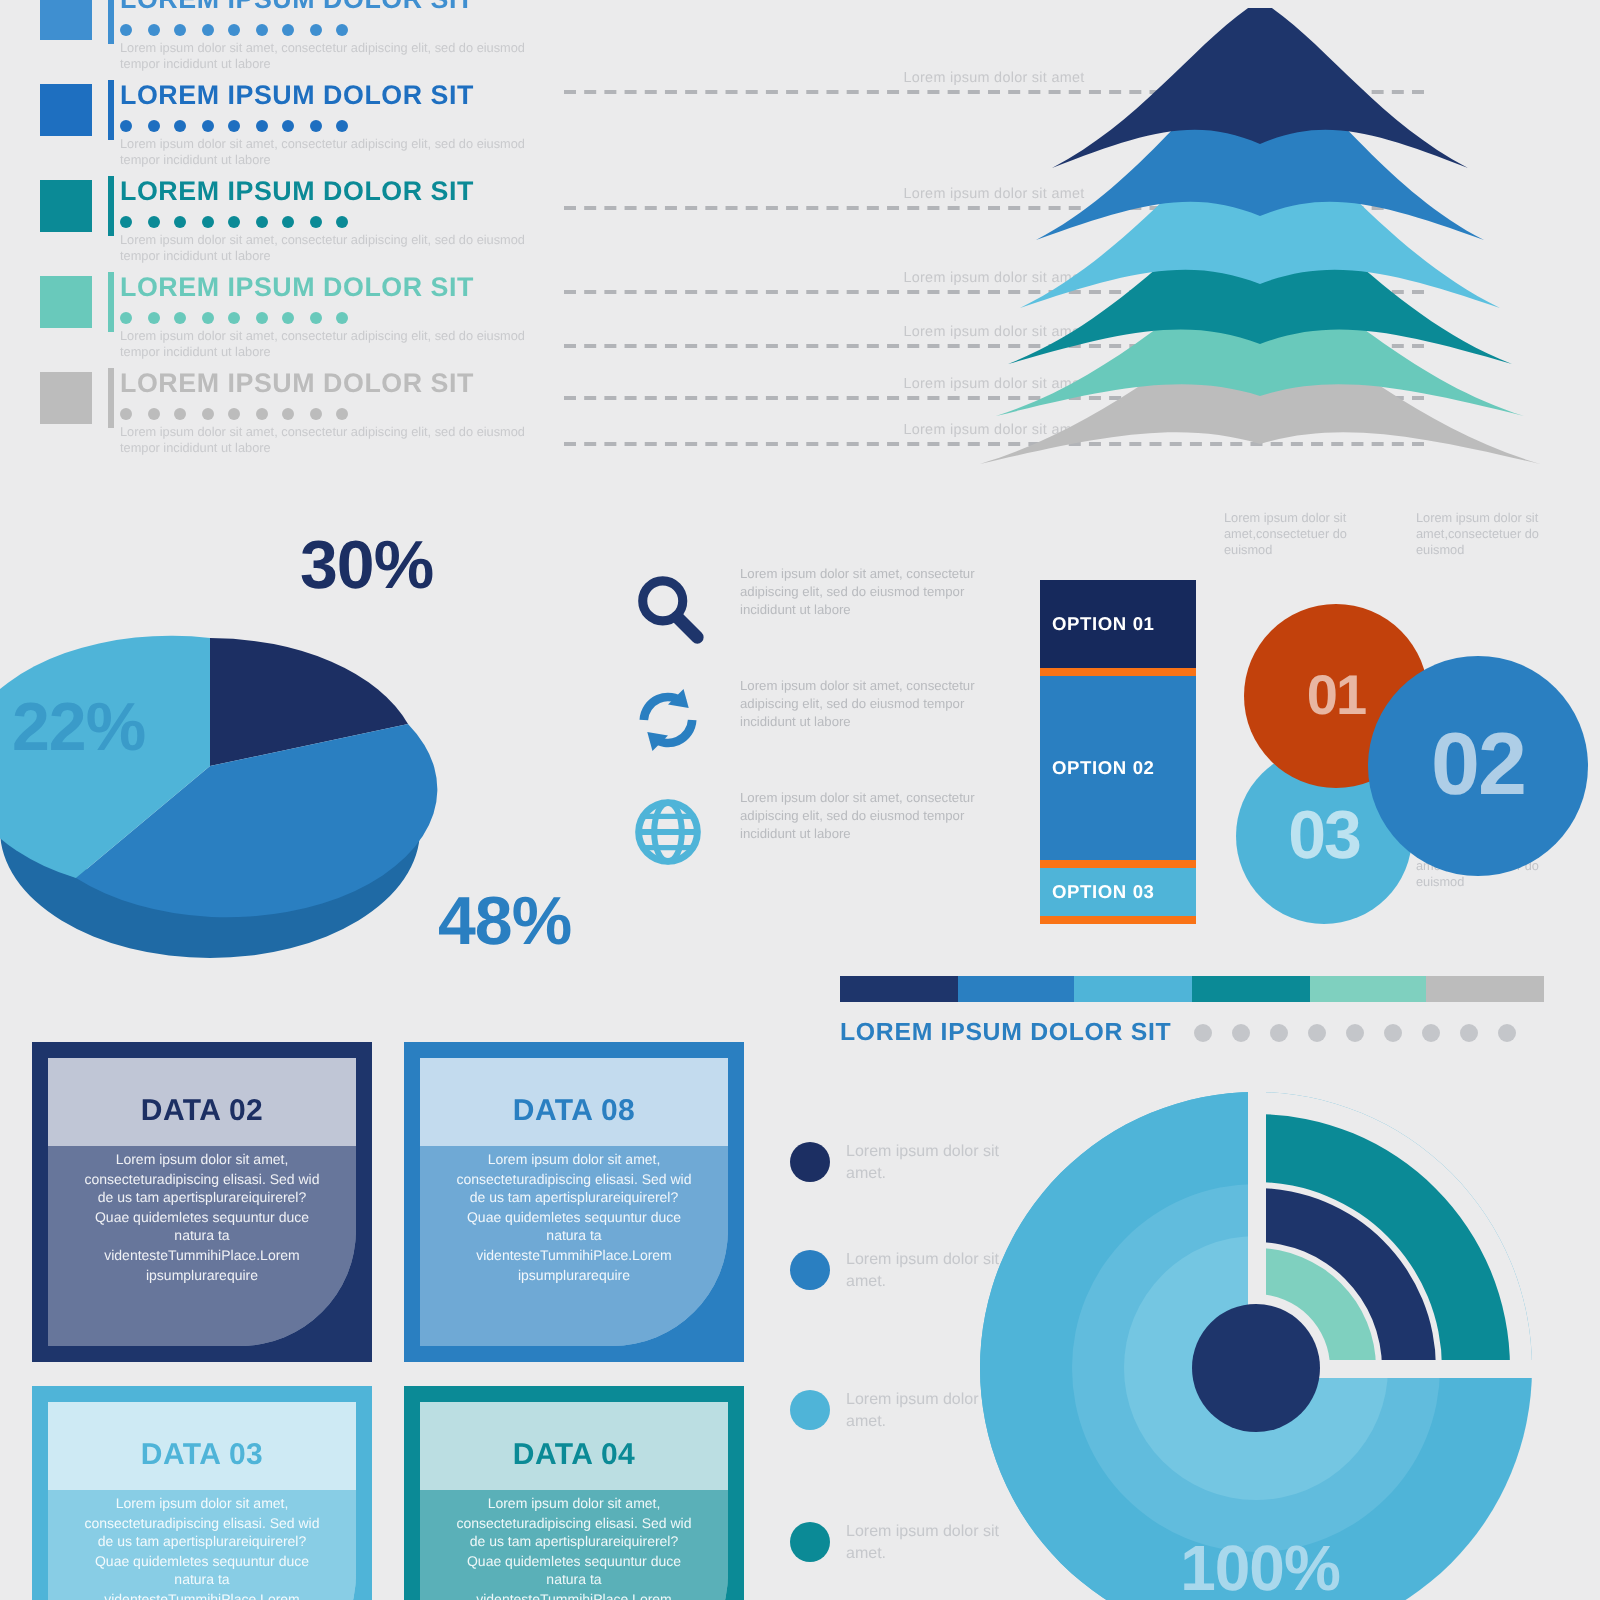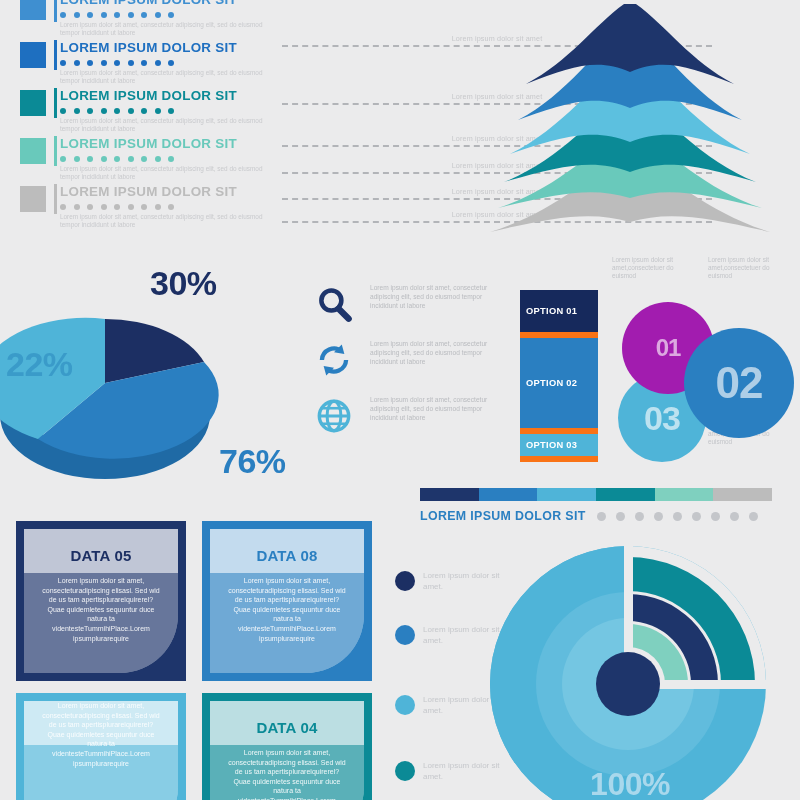--- a/index.html
+++ b/index.html
@@ -53,21 +53,21 @@
   .icon-text {
     position:absolute; left:55px; top:0; width:125px;
     font-size:6.6px; line-height:9.2px; color:#b9bbbf;
   }
 
   
   .options { position:absolute; left:520px; top:290px; width:78px; }
   .opt {
     color:#fff; font-size:9.3px; font-weight:bold; letter-spacing:.3px;
     display:flex; align-items:center; padding-left:6px;
-    border-bottom:6px solid #f97316;
+    border-bottom:4px solid #f97316;
   }
 
   
   .circles { position:absolute; left:612px; top:256px; width:190px; height:215px; }
   .circ { position:absolute; border-radius:50%; display:flex;
           align-items:center; justify-content:center;
           font-size:38px; font-weight:bold; letter-spacing:-1px; }
   .ctxt { position:absolute; font-size:6.4px; line-height:8.2px; color:#c3c5c9; width:72px; }
 
   
@@ -268,21 +268,21 @@
         <path fill="#1c2f63" d="M105 125 L105 61 A105 64 0 0 1 204 104 Z"></path>
 
         <path fill="#2a7fc1" d="M105 125 L204 104 A105 64 0 0 1 38 181 Z"></path>
 
         <path fill="#4fb4d8" d="M105 125 L38 181 A105 64 0 0 1 105 61 Z"></path>
       </g>
     </svg>
   </div>
   <div class="pct pct-30">30%</div>
   <div class="pct pct-22">22%</div>
-  <div class="pct pct-48">76%</div>
+  <div class="pct pct-48">48%</div>
 
   <div class="iconlist" id="iconlist">
       <div class="icon-row">
         <div class="icon-box"><svg viewBox="0 0 44 44" width="40" height="40">
             <circle cx="18" cy="17" r="11" fill="none" stroke="#1e356b" stroke-width="5"></circle>
             <line x1="26" y1="26" x2="37" y2="37" stroke="#1e356b" stroke-width="7" stroke-linecap="round"></line>
           </svg></div>
         <div class="icon-text">Lorem ipsum dolor sit amet, consectetur adipiscing elit, sed do eiusmod tempor incididunt ut labore</div>
       </div>
       <div class="icon-row">
@@ -318,21 +318,21 @@
       </div>
     </div>
 
   <div class="circles" id="circles">
       <div class="ctxt" style="left: 0px; top: 0px;">Lorem ipsum dolor sit amet,consectetuer do euismod</div>
       <div class="ctxt" style="left: 96px; top: 0px;">Lorem ipsum dolor sit amet,consectetuer do euismod</div>
       <div class="ctxt" style="left: 96px; top: 166px;">Lorem ipsum dolor sit amet,consectetuer do euismod</div>
       <div class="circ" style="width: 88px; height: 88px; left: 6px; top: 118px; background: rgb(79, 180, 216); font-size: 34px; color: rgba(255, 255, 255, 0.62);">
         <span>03</span>
       </div>
-      <div class="circ" style="width: 92px; height: 92px; left: 10px; top: 46px; background: #a21caf; font-size: 24px; color: rgba(255, 255, 255, 0.62);">
+      <div class="circ" style="width: 92px; height: 92px; left: 10px; top: 46px; background: #c2410c; font-size: 28px; color: rgba(255, 255, 255, 0.62);">
         <span>01</span>
       </div>
       <div class="circ" style="width: 110px; height: 110px; left: 72px; top: 72px; background: rgb(42, 127, 193); font-size: 44px; color: rgba(255, 255, 255, 0.62);">
         <span>02</span>
       </div>
     </div>
 
   <div class="cbar-wrap">
     <div class="cbar" id="cbar">
         <i style="background: rgb(30, 53, 107);"></i>
@@ -355,34 +355,35 @@
           <i style="background: rgb(196, 198, 202);"></i>
           <i style="background: rgb(196, 198, 202);"></i>
         </div>
     </div>
   </div>
 
   <div class="cards" id="cards">
       <div class="card" style="left: 0px; top: 0px; background: rgb(30, 53, 107);">
         <div class="card-inner">
           <div class="card-veil" style="background: rgb(30, 53, 107); opacity: 0.55;"></div>
-          <div class="card-h" style="color: rgb(28, 47, 99); position: relative;">DATA 05</div>
+          <div class="card-h" style="color: rgb(28, 47, 99); position: relative;">DATA 02</div>
           <div class="card-p" style="position: relative;">Lorem ipsum dolor sit amet, consecteturadipiscing elisasi. Sed wid de us tam apertisplurareiquirerel? Quae quidemletes sequuntur duce natura ta videntesteTummihiPlace.Lorem ipsumplurarequire</div>
         </div>
       </div>
       <div class="card" style="left: 186px; top: 0px; background: rgb(42, 127, 193);">
         <div class="card-inner">
           <div class="card-veil" style="background: rgb(42, 127, 193); opacity: 0.55;"></div>
           <div class="card-h" style="color: rgb(42, 127, 193); position: relative;">DATA 08</div>
           <div class="card-p" style="position: relative;">Lorem ipsum dolor sit amet, consecteturadipiscing elisasi. Sed wid de us tam apertisplurareiquirerel? Quae quidemletes sequuntur duce natura ta videntesteTummihiPlace.Lorem ipsumplurarequire</div>
         </div>
       </div>
       <div class="card" style="left: 0px; top: 172px; background: rgb(79, 180, 216);">
         <div class="card-inner">
           <div class="card-veil" style="background: rgb(79, 180, 216); opacity: 0.55;"></div>
+          <div class="card-h" style="color: rgb(79, 180, 216); position: relative;">DATA 03</div>
           <div class="card-p" style="position: relative;">Lorem ipsum dolor sit amet, consecteturadipiscing elisasi. Sed wid de us tam apertisplurareiquirerel? Quae quidemletes sequuntur duce natura ta videntesteTummihiPlace.Lorem ipsumplurarequire</div>
         </div>
       </div>
       <div class="card" style="left: 186px; top: 172px; background: rgb(11, 138, 150);">
         <div class="card-inner">
           <div class="card-veil" style="background: rgb(11, 138, 150); opacity: 0.55;"></div>
           <div class="card-h" style="color: rgb(11, 138, 150); position: relative;">DATA 04</div>
           <div class="card-p" style="position: relative;">Lorem ipsum dolor sit amet, consecteturadipiscing elisasi. Sed wid de us tam apertisplurareiquirerel? Quae quidemletes sequuntur duce natura ta videntesteTummihiPlace.Lorem ipsumplurarequire</div>
         </div>
       </div>

